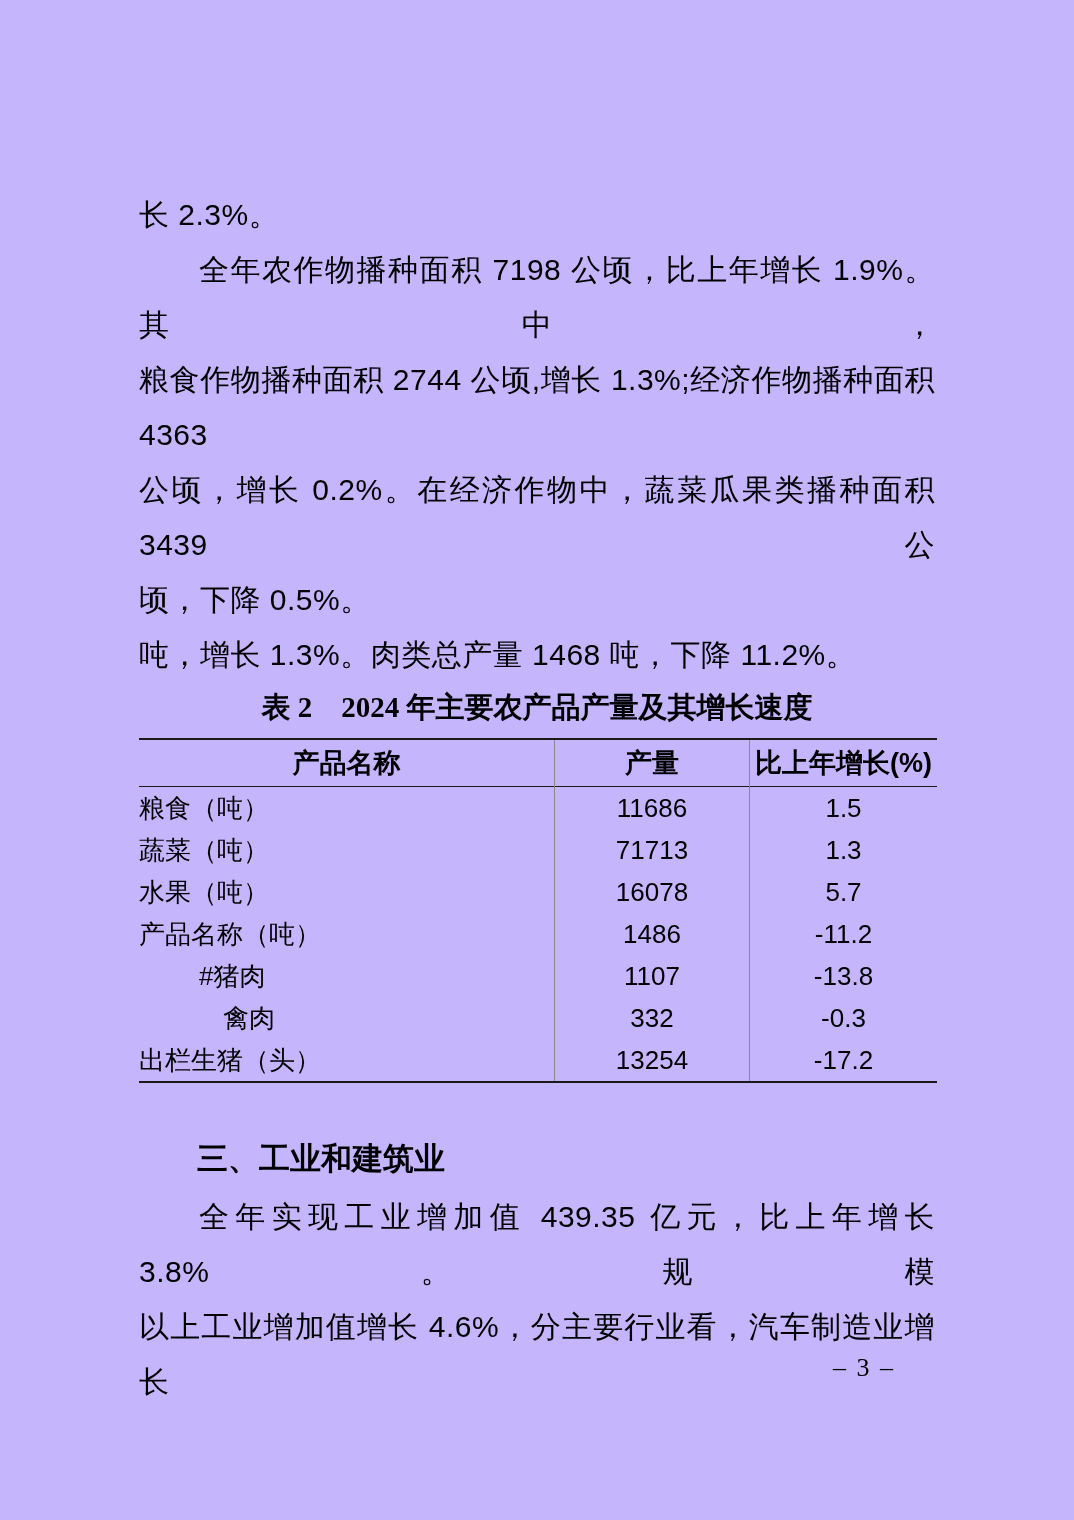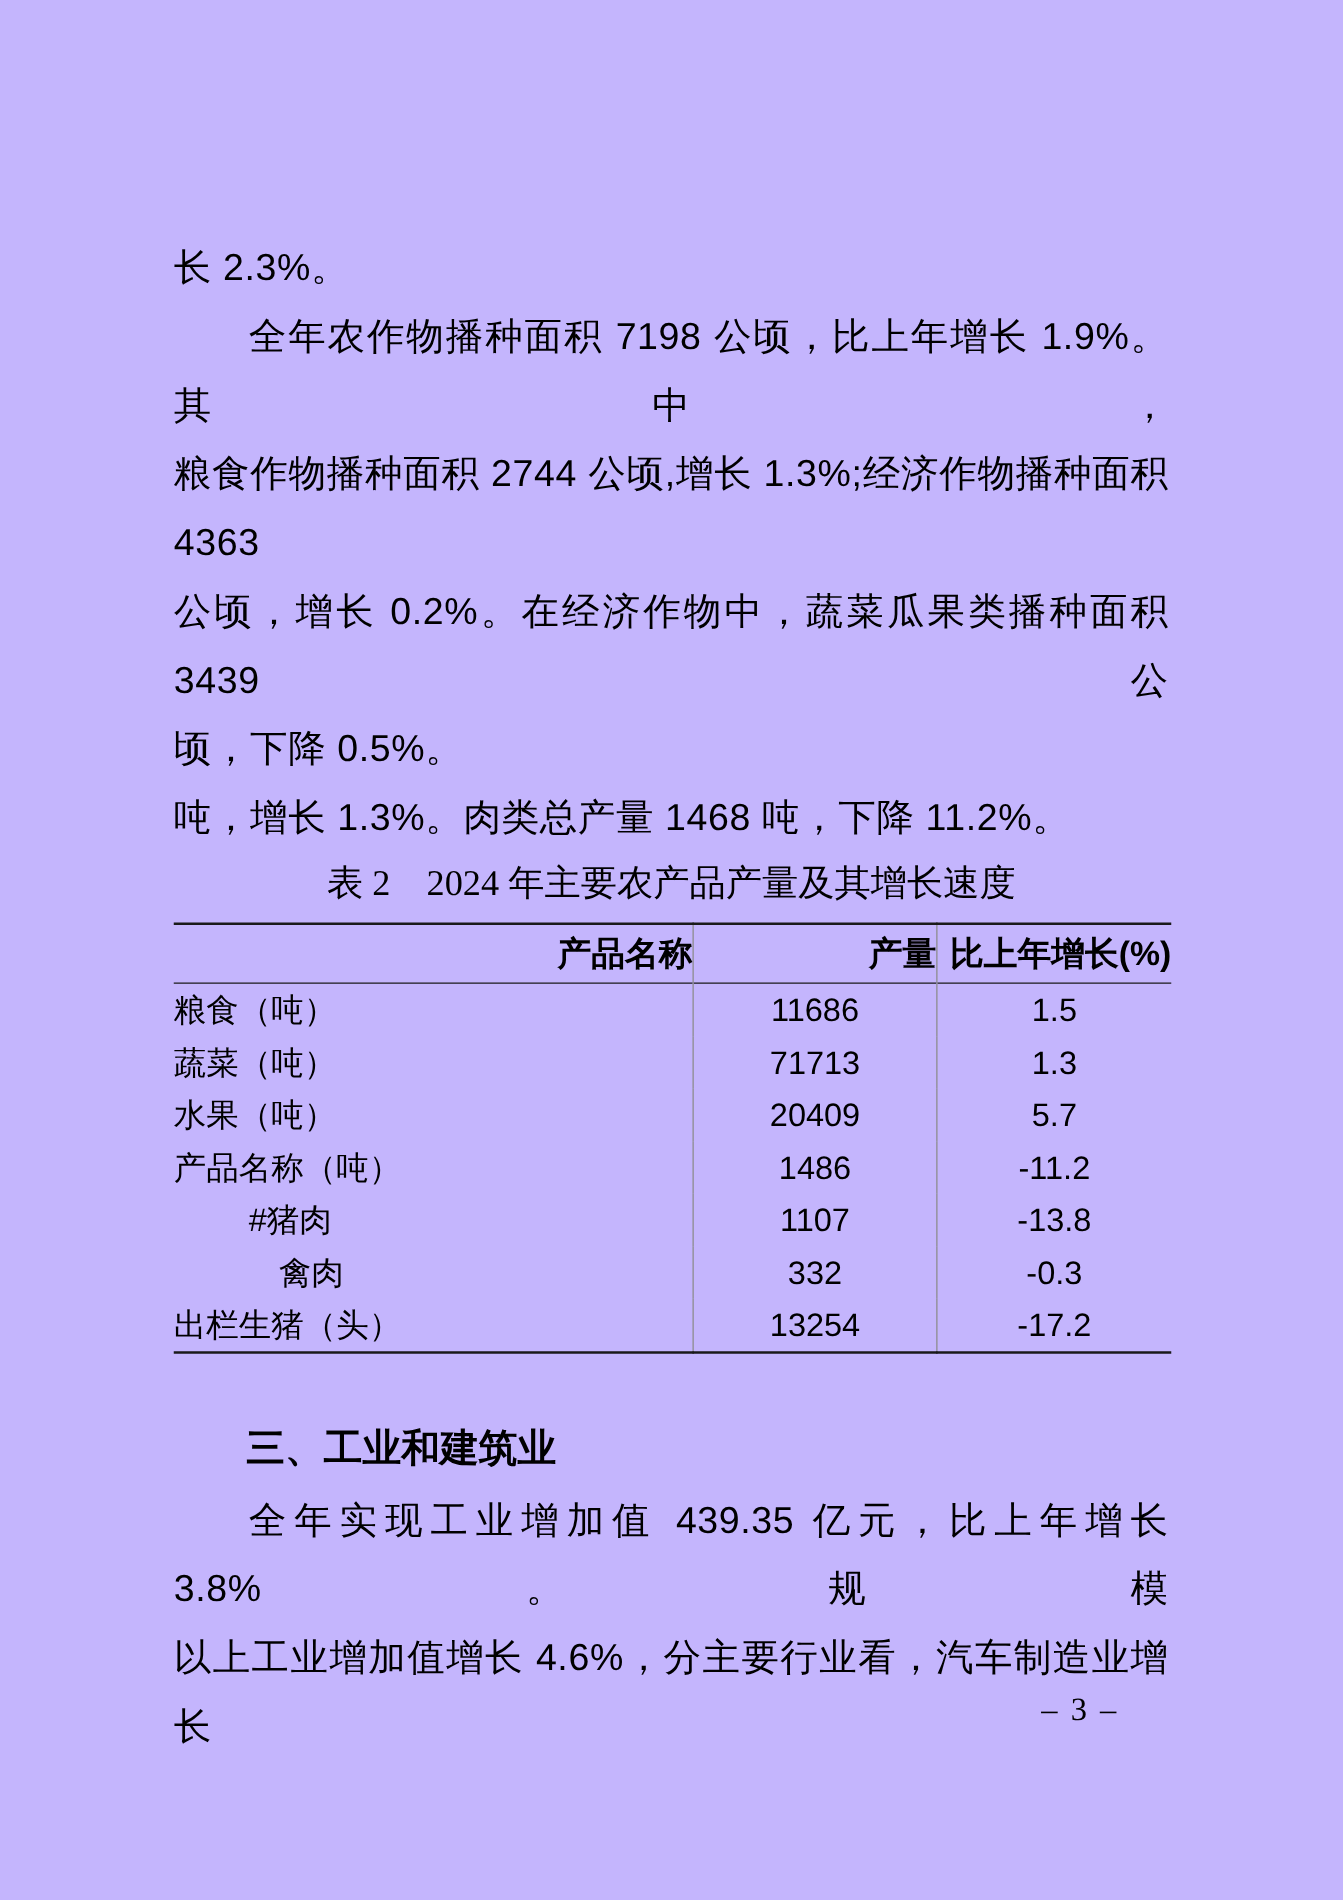--- a/index.html
+++ b/index.html
@@ -23,41 +23,41 @@
     line-height:55px;
     text-align:justify;
     text-justify:inter-character;
     letter-spacing:0.5px;
   }
   .line.jst { text-align-last:justify; }
   .line.ind { text-indent:60px; }
 
   .table-title {
     font-family:"Liberation Serif","DejaVu Serif",serif;
-    font-weight:normal;
+    font-weight:bold;
     font-size:29px;
     line-height:46px;
     text-align:center;
     margin-top:2px;
   }
 
   table.stats {
     width:796px;
     border-collapse:collapse;
     table-layout:fixed;
     margin-top:8px;
     border-top:2px solid #1a1a1a;
     border-bottom:2px solid #1a1a1a;
   }
   table.stats thead tr { border-bottom:1px solid #1a1a1a; }
   table.stats th {
     height:46px;
     font-size:27px;
     font-weight:bold;
-    text-align:right;
+    text-align:center;
     padding:0;
   }
   table.stats td {
     height:42px;
     font-size:26px;
     padding:0;
   }
   .c0 { width:415px; }
   .c1 { width:194px; text-align:center; }
   .c2 { width:187px; text-align:center; }
@@ -123,21 +123,21 @@
             <td class="c1">11686</td>
             <td class="c2">1.5</td>
           </tr>
           <tr>
             <td class="c0">蔬菜（吨）</td>
             <td class="c1">71713</td>
             <td class="c2">1.3</td>
           </tr>
           <tr>
             <td class="c0">水果（吨）</td>
-            <td class="c1">20409</td>
+            <td class="c1">16078</td>
             <td class="c2">5.7</td>
           </tr>
           <tr>
             <td class="c0">产品名称（吨）</td>
             <td class="c1">1486</td>
             <td class="c2">-11.2</td>
           </tr>
           <tr>
             <td class="c0 ind1">#猪肉</td>
             <td class="c1">1107</td>

